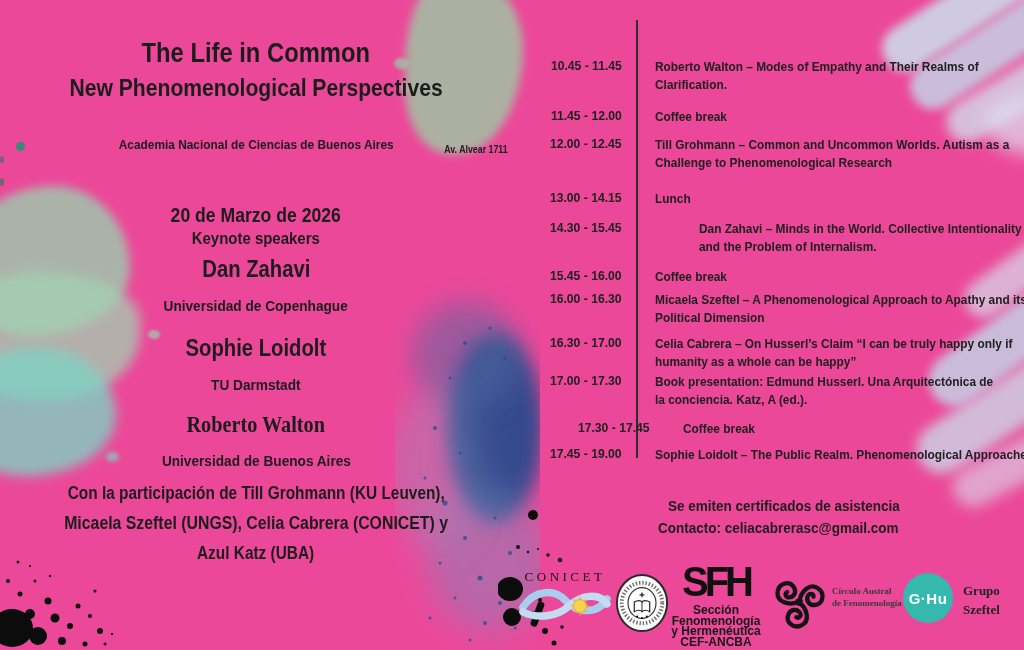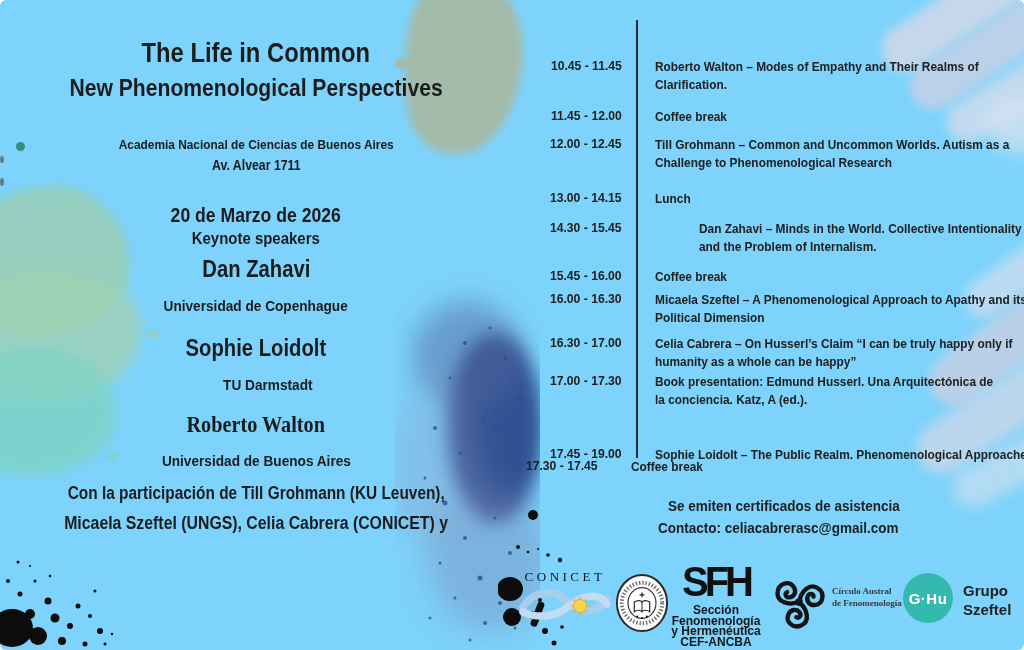--- a/index.html
+++ b/index.html
@@ -1,17 +1,17 @@
 <!DOCTYPE html>
 <html><head>
 <meta charset="utf-8">
 <style>
   html,body{margin:0;padding:0;background:#ffffff;}
   body{font-family:"Liberation Sans","DejaVu Sans",sans-serif;}
-  #poster{position:relative;width:1024px;height:650px;background:#7dd3fc;overflow:hidden;border-radius:6px;}
+  #poster{position:relative;width:1024px;height:650px;background:#ec4899;overflow:hidden;}
   .blob{position:absolute;z-index:0;}
   .deco-svg{position:absolute;z-index:1;}
   
   .lx{position:absolute;left:0;width:512px;text-align:center;color:#1c1c1c;font-weight:700;z-index:3;}
   .cnd{display:inline-block;white-space:nowrap;transform:scaleX(.88);transform-origin:center;}
   
   .divider{position:absolute;left:636px;top:20px;width:2px;height:438px;background:#2d2d2d;z-index:3;}
   .row{position:absolute;display:flex;z-index:3;}
   .row .tm{width:82px;text-align:right;font-weight:700;font-size:13.5px;color:#202020;}
   .row .tm span{display:inline-block;white-space:nowrap;transform:scaleX(.9);transform-origin:right center;}
@@ -20,21 +20,21 @@
   .note{position:absolute;font-weight:700;font-size:15px;color:#1e1e1e;z-index:3;white-space:nowrap;}
   .note span{display:inline-block;white-space:nowrap;transform:scaleX(.9);transform-origin:left center;}
   
   .logo{position:absolute;z-index:3;}
   .conicet-word{font-family:"Liberation Serif","DejaVu Serif",serif;font-size:13px;letter-spacing:3.5px;color:#111;text-align:center;}
   .sfh-acro{font-size:40px;font-weight:900;letter-spacing:-4px;color:#101010;line-height:40px;text-align:center;transform:scaleY(1.08);}
   .sfh-lines{font-size:12px;font-weight:700;color:#151515;line-height:10.5px;text-align:center;margin-top:4px;}
   .circ-lines{font-family:"Liberation Serif","DejaVu Serif",serif;font-size:9px;font-weight:700;color:#3a3a3a;line-height:12px;}
   .ghu-circle{width:50px;height:50px;border-radius:50%;background:#35b8ae;display:flex;align-items:center;justify-content:center;
               color:#ffffff;font-size:15px;font-weight:700;letter-spacing:.5px;}
-  .ghu-lines{font-size:15px;font-weight:800;color:#222;line-height:19px;}
+  .ghu-lines{font-size:13px;font-weight:800;color:#222;line-height:19px;font-family:Liberation Serif, serif;}
 </style>
 </head>
 <body>
 
 <div id="poster">
 
   <div class="blob" style="left:405px;top:-28px;width:118px;height:182px;background:#a7b9a3;border-radius:42% 58% 60% 40%/55% 45% 62% 38%;filter:blur(4px);opacity:.92"></div>
   <div class="blob" style="left:394px;top:58px;width:16px;height:11px;background:#a7b9a3;border-radius:50%;filter:blur(1.5px);opacity:.85"></div>
   <div class="blob" style="left:400px;top:84px;width:11px;height:8px;background:#a7b9a3;border-radius:50%;filter:blur(1.5px);opacity:.8"></div>
 
@@ -147,33 +147,34 @@
         <circle cx="56" cy="138" r="2.5"></circle>
         <circle cx="64" cy="122" r="1.8"></circle>
       <circle cx="42" cy="95" r="2"></circle>
       <rect x="36" y="96" width="7" height="26" rx="3" transform="rotate(20 39 109)"></rect>
     </g>
   </svg>
 
   <div class="lx" style="top:38px;font-size:27px;"><span class="cnd">The Life in Common</span></div>
   <div class="lx" style="top:74px;font-size:24px;"><span class="cnd">New Phenomenological Perspectives</span></div>
   <div class="lx" style="top:137px;font-size:13.5px;"><span class="cnd">Academia Nacional de Ciencias de Buenos Aires</span></div>
-  <div class="lx" style="top:157px;font-size:14px;"><span class="cnd">Av. Alvear 1711</span></div>
+  <div class="lx" style="top:144px;font-size:10px;text-align:right;"><span class="cnd">Av. Alvear 1711</span></div>
   <div class="lx" style="top:204px;font-size:20px;"><span class="cnd">20 de Marzo de 2026</span></div>
   <div class="lx" style="top:229px;font-size:17px;"><span class="cnd">Keynote speakers</span></div>
 
   <div class="lx" style="top:256px;font-size:23px;"><span class="cnd">Dan Zahavi</span></div>
   <div class="lx" style="top:297px;font-size:15.5px;"><span class="cnd">Universidad de Copenhague</span></div>
   <div class="lx" style="top:335px;font-size:23px;"><span class="cnd">Sophie Loidolt</span></div>
-  <div class="lx" style="top:376px;font-size:15.5px;margin-left:12px;"><span class="cnd">TU Darmstadt</span></div>
+  <div class="lx" style="top:376px;font-size:15.5px;"><span class="cnd">TU Darmstadt</span></div>
   <div class="lx" style="top:412px;font-size:23px;font-family:Liberation Serif, serif;"><span class="cnd">Roberto Walton</span></div>
   <div class="lx" style="top:452px;font-size:15.5px;"><span class="cnd">Universidad de Buenos Aires</span></div>
 
   <div class="lx" style="top:483px;font-size:17.5px;"><span class="cnd">Con la participación de Till Grohmann (KU Leuven),</span></div>
   <div class="lx" style="top:513px;font-size:18px;"><span class="cnd">Micaela Szeftel (UNGS), Celia Cabrera (CONICET) y</span></div>
+  <div class="lx" style="top:543px;font-size:17.5px;"><span class="cnd">Azul Katz (UBA)</span></div>
 
   <div class="divider"></div>
 
   <div class="row" style="left:540px;top:58px;">
     <div class="tm"><span>10.45 - 11.45</span></div>
     <div class="ds">
         <span>Roberto Walton – Modes of Empathy and Their Realms of</span>
         <span>Clarification.</span>
       </div>
   </div>
@@ -226,21 +227,21 @@
         <span>humanity as a whole can be happy”</span>
       </div>
   </div>
   <div class="row" style="left:540px;top:373px;">
     <div class="tm"><span>17.00 - 17.30</span></div>
     <div class="ds">
         <span>Book presentation: Edmund Husserl. Una Arquitectónica de</span>
         <span>la conciencia. Katz, A (ed.).</span>
       </div>
   </div>
-  <div class="row" style="left:516px;top:420px;margin-top:38px;">
+  <div class="row" style="left:568px;top:420px;">
     <div class="tm"><span>17.30 - 17.45</span></div>
     <div class="ds">
         <span>Coffee break</span>
         <span></span>
       </div>
   </div>
   <div class="row" style="left:540px;top:446px;">
     <div class="tm"><span>17.45 - 19.00</span></div>
     <div class="ds">
         <span>Sophie Loidolt – The Public Realm. Phenomenological Approaches.</span>

